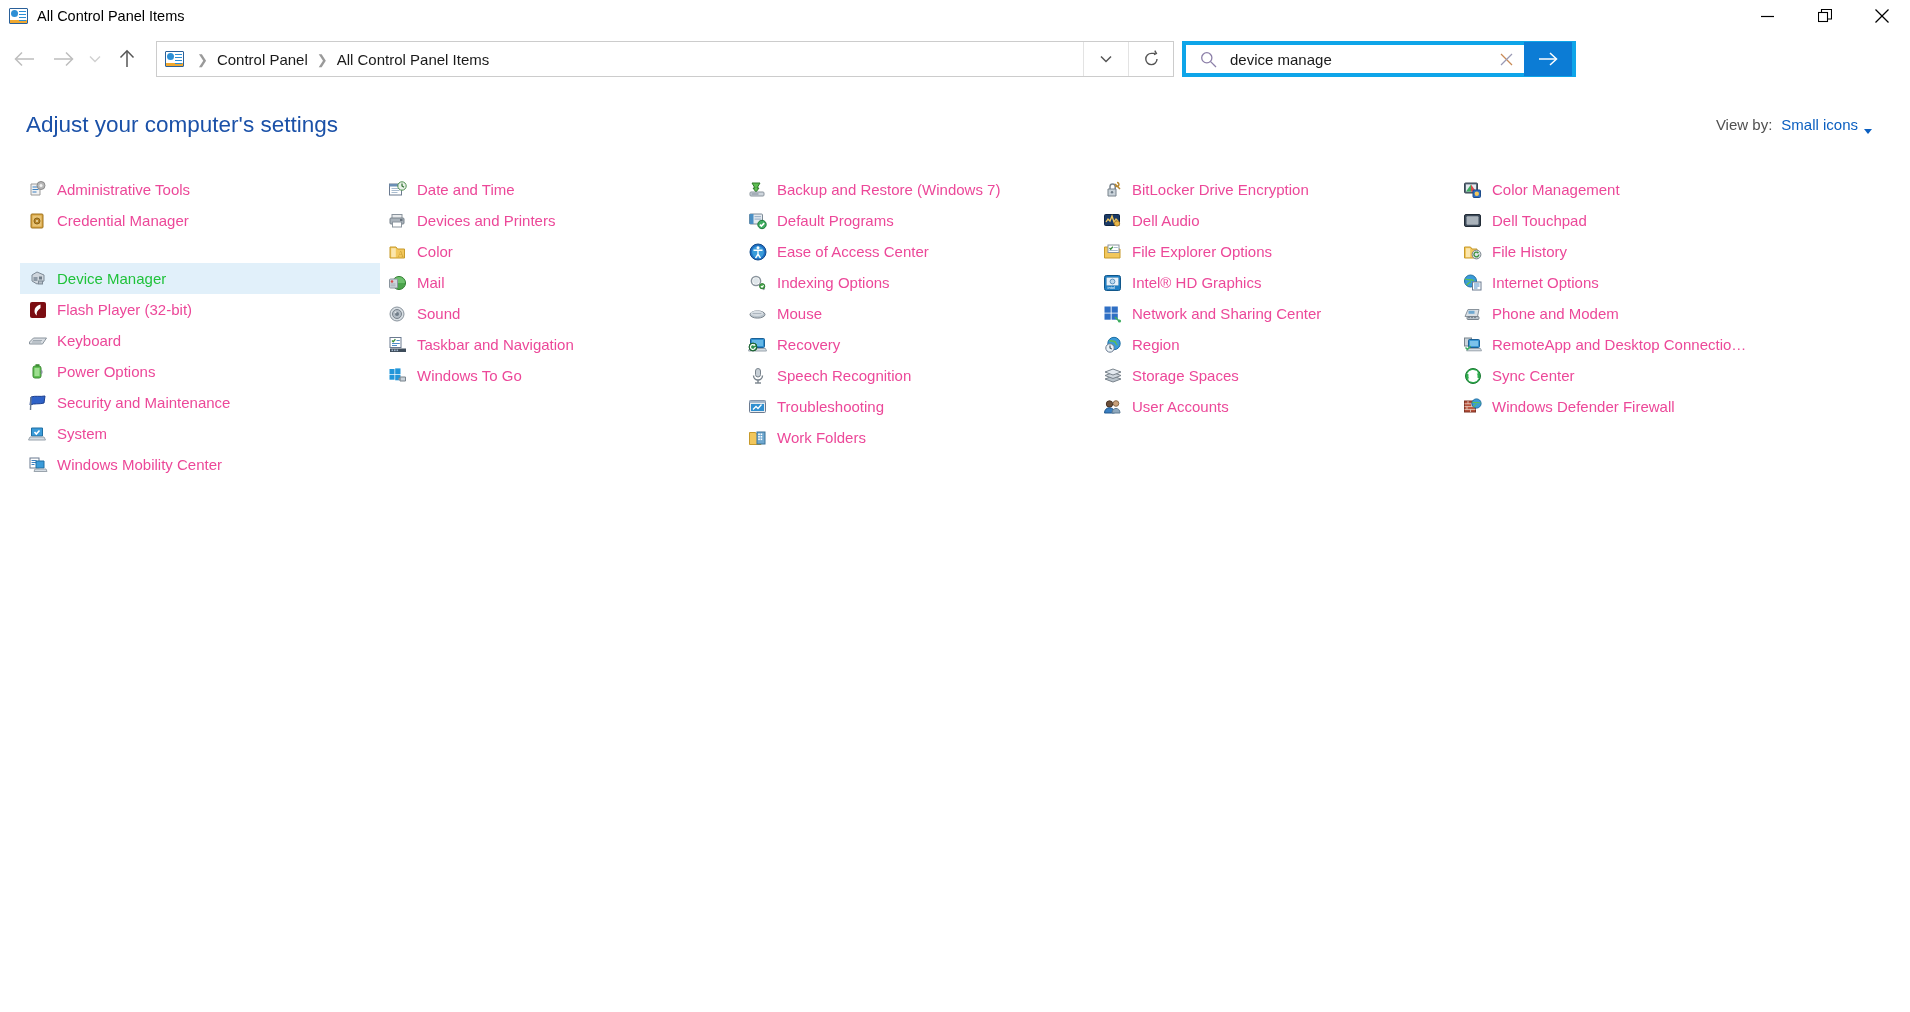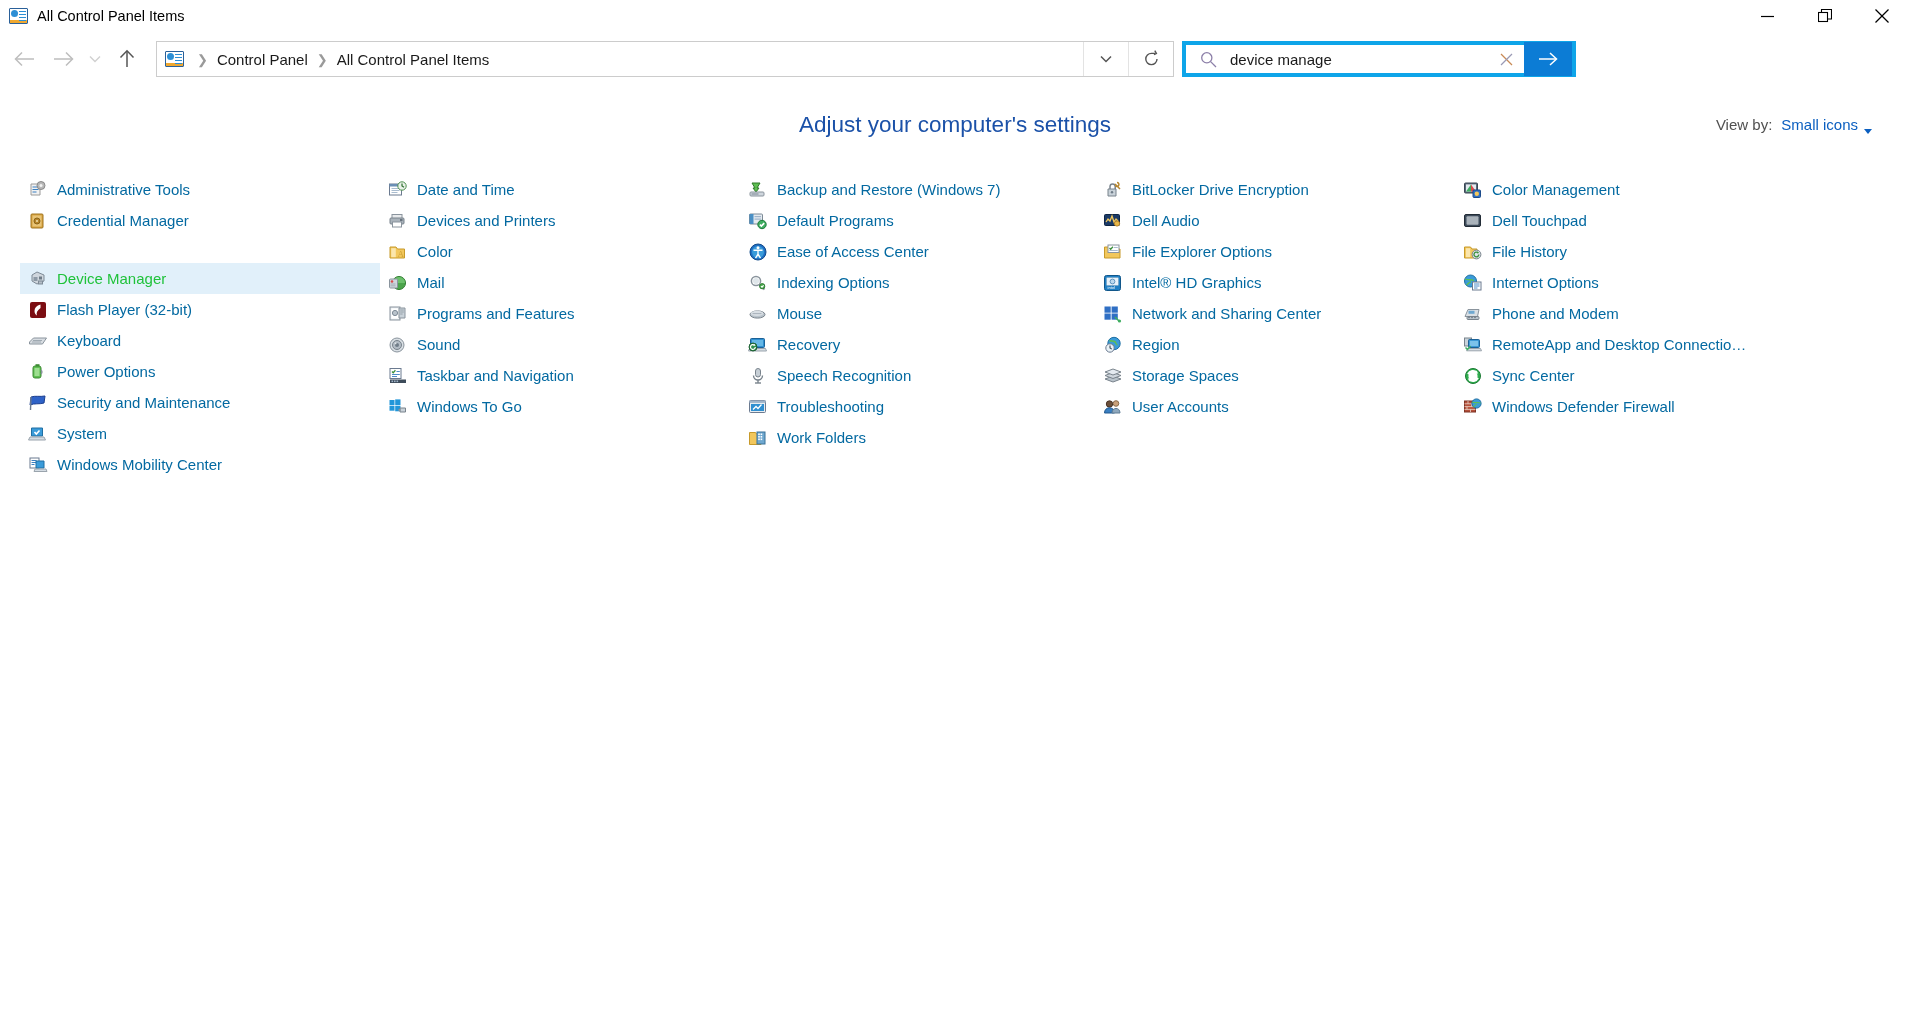--- a/index.html
+++ b/index.html
@@ -202,21 +202,20 @@
   .content {
     position: relative;
     background: #ffffff;
     height: calc(1012px - 86px);
   }
   .pagehead {
     display: flex;
     align-items: baseline;
     padding: 26px 26px 0 26px;
     height: 72px;
-    justify-content: center;
   }
   .pagetitle {
     font-size: 22.5px;
     color: #1b51a8;
     font-weight: normal;
     margin: 0;
   }
   .viewby {
     position: absolute;
     right: 38px;
@@ -258,21 +257,21 @@
     gap: 9px;
     padding-left: 8px;
     margin-bottom: 0;
   }
   .cp-item.selected {
     background: #e1f0fa;
     margin-top: 27px;
   }
   .cp-item-label {
     font-size: 15px;
-    color: #0369a1;
+    color: #ec4899;
     white-space: nowrap;
   }
   .cp-item.selected .cp-item-label {
     color: #1fc23a;
   }
   .ico {
     width: 20px; height: 20px;
     flex: 0 0 auto;
     display: block;
   }
@@ -530,32 +529,20 @@
               <rect x="1.5" y="6" width="8" height="9" rx="1" fill="#cfd6dd" stroke="#8a949d"></rect>
               <circle cx="4" cy="8.5" r="1.3" fill="#d94a4a"></circle>
               <path d="M2.5 11h5M2.5 12.8h5" stroke="#9aa4ad" stroke-width="0.8"></path>
             </svg>
           </span>
           <span class="cp-item-label">Mail</span>
         </div>
         <div class="cp-item">
           <span style="width: 20px; height: 20px; flex: 0 0 auto; display: block;">
             <svg class="ico" viewBox="0 0 20 20" xmlns="http://www.w3.org/2000/svg">
-              <rect x="2" y="3" width="10" height="13" fill="#e4e9ed" stroke="#8a949d"></rect>
-              <rect x="3.3" y="4.3" width="7.4" height="10.4" fill="#ffffff"></rect>
-              <circle cx="7" cy="9" r="2.6" fill="#b9c3cb" stroke="#7d8a96"></circle>
-              <path d="M11 4 h6 v10 h-6 z" fill="#c9d2d9" stroke="#8a949d"></path>
-              <path d="M12.2 6h3.6M12.2 8h3.6M12.2 10h2.4" stroke="#8a949d" stroke-width="0.8"></path>
-            </svg>
-          </span>
-          <span class="cp-item-label">Programs and Features</span>
-        </div>
-        <div class="cp-item">
-          <span style="width: 20px; height: 20px; flex: 0 0 auto; display: block;">
-            <svg class="ico" viewBox="0 0 20 20" xmlns="http://www.w3.org/2000/svg">
               <circle cx="9" cy="10" r="7" fill="#d9dfe4" stroke="#8a949d"></circle>
               <circle cx="9" cy="10" r="4.5" fill="#b4bdc6" stroke="#79838c"></circle>
               <circle cx="9" cy="10" r="2" fill="#6f7c88"></circle>
               <circle cx="7.6" cy="8.4" r="0.9" fill="#ffffff" opacity="0.7"></circle>
             </svg>
           </span>
           <span class="cp-item-label">Sound</span>
         </div>
         <div class="cp-item">
           <span style="width: 20px; height: 20px; flex: 0 0 auto; display: block;">

